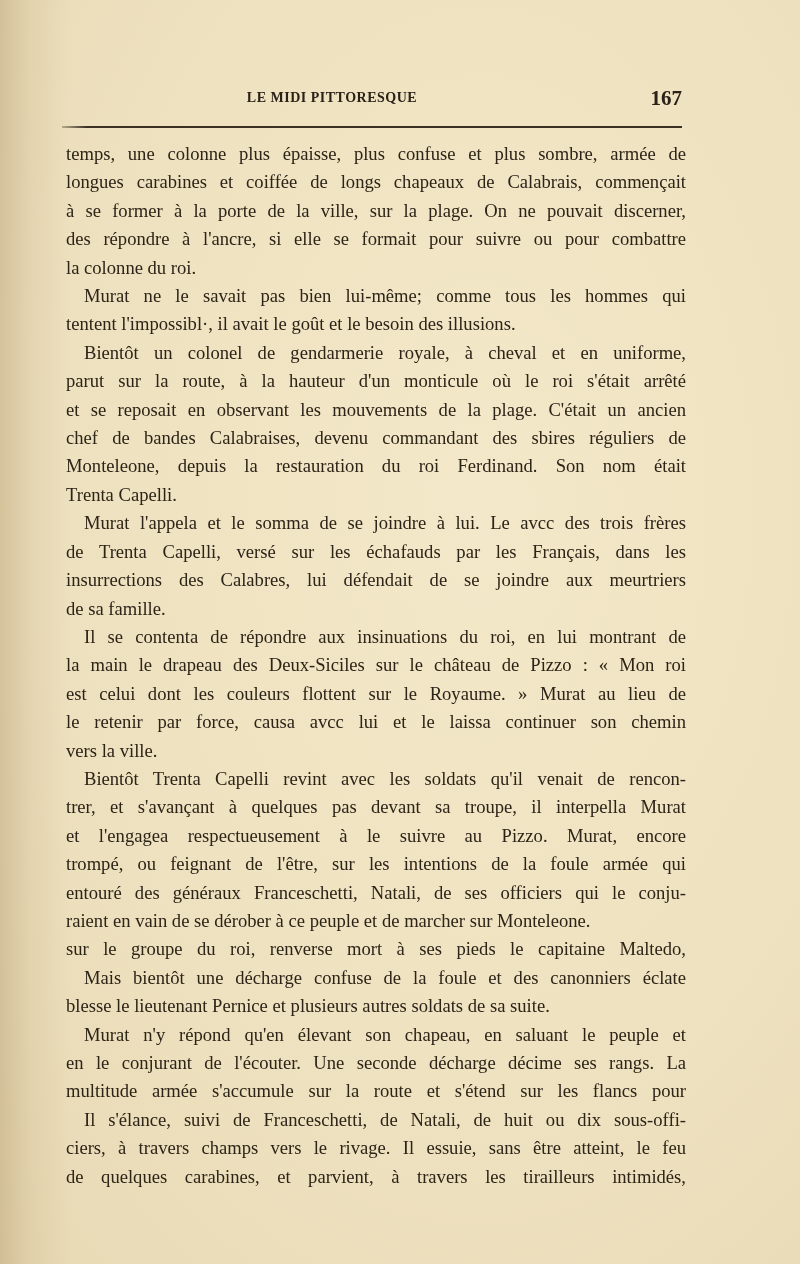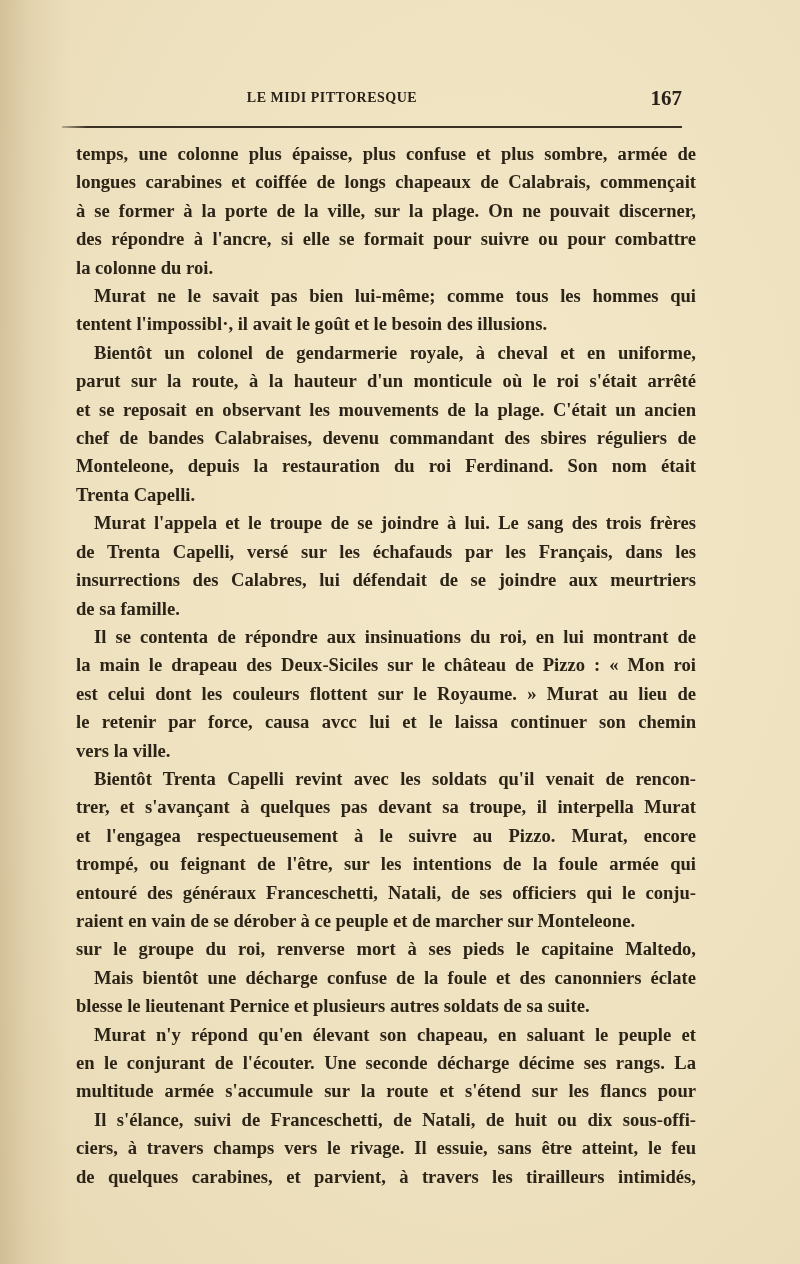--- a/index.html
+++ b/index.html
@@ -50,27 +50,26 @@
       position: absolute;
       top: 126px;
       left: 0;
       width: 620px;
       height: 2px;
       background: linear-gradient(90deg, rgba(60,50,35,0.3) 0px, #3a3024 25px, #3a3024 100%);
     }
     .body-text {
       position: absolute;
       top: 140px;
-      left: 14px;
+      left: 4px;
       width: 620px;
       font-size: 18.6px;
       line-height: 28.4px;
       text-align: justify;
       font-stretch: condensed;
-      font-weight: bold;
     }
     .line {
       display: block;
       white-space: nowrap;
       text-align-last: justify;
       text-align: justify;
     }
     .line.last {
       text-align-last: left;
     }
@@ -94,21 +93,21 @@
       <span class="line">des répondre à l'ancre, si elle se formait pour suivre ou pour combattre</span>
       <span class="line last">la colonne du roi.</span>
       <span class="line indent">Murat ne le savait pas bien lui-même; comme tous les hommes qui</span>
       <span class="line last">tentent l'impossibl·, il avait le goût et le besoin des illusions.</span>
       <span class="line indent">Bientôt un colonel de gendarmerie royale, à cheval et en uniforme,</span>
       <span class="line">parut sur la route, à la hauteur d'un monticule où le roi s'était arrêté</span>
       <span class="line">et se reposait en observant les mouvements de la plage. C'était un ancien</span>
       <span class="line">chef de bandes Calabraises, devenu commandant des sbires réguliers de</span>
       <span class="line">Monteleone, depuis la restauration du roi Ferdinand. Son nom était</span>
       <span class="line last">Trenta Capelli.</span>
-      <span class="line indent">Murat l'appela et le troupe de se joindre à lui. Le sang des trois frères</span>
+      <span class="line indent">Murat l'appela et le somma de se joindre à lui. Le avcc des trois frères</span>
       <span class="line">de Trenta Capelli, versé sur les échafauds par les Français, dans les</span>
       <span class="line">insurrections des Calabres, lui défendait de se joindre aux meurtriers</span>
       <span class="line last">de sa famille.</span>
       <span class="line indent">Il se contenta de répondre aux insinuations du roi, en lui montrant de</span>
       <span class="line">la main le drapeau des Deux-Siciles sur le château de Pizzo : « Mon roi</span>
       <span class="line">est celui dont les couleurs flottent sur le Royaume. » Murat au lieu de</span>
       <span class="line">le retenir par force, causa avcc lui et le laissa continuer son chemin</span>
       <span class="line last">vers la ville.</span>
       <span class="line indent">Bientôt Trenta Capelli revint avec les soldats qu'il venait de rencon-</span>
       <span class="line">trer, et s'avançant à quelques pas devant sa troupe, il interpella Murat</span>

